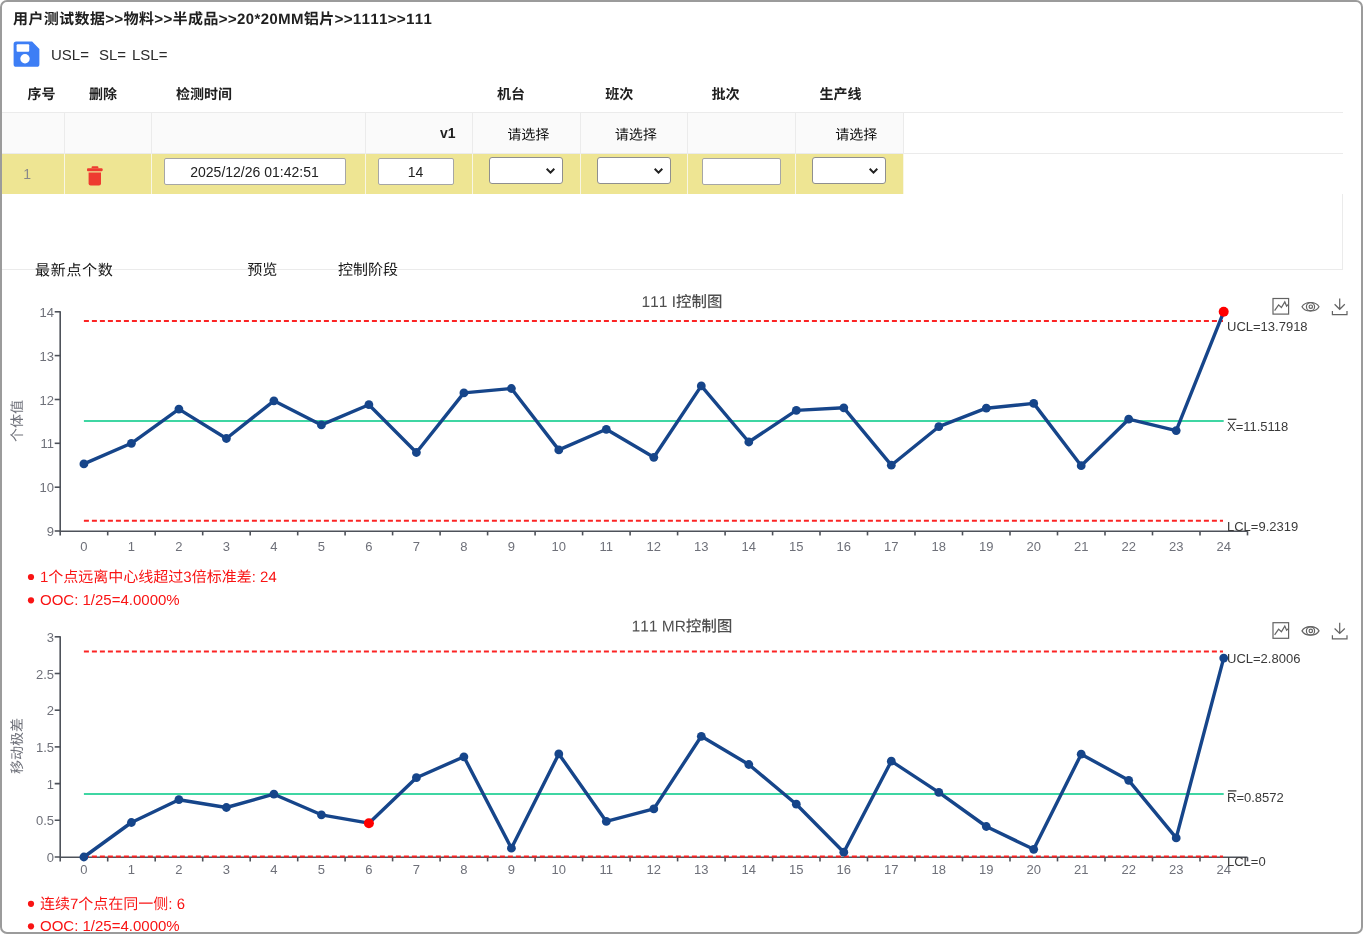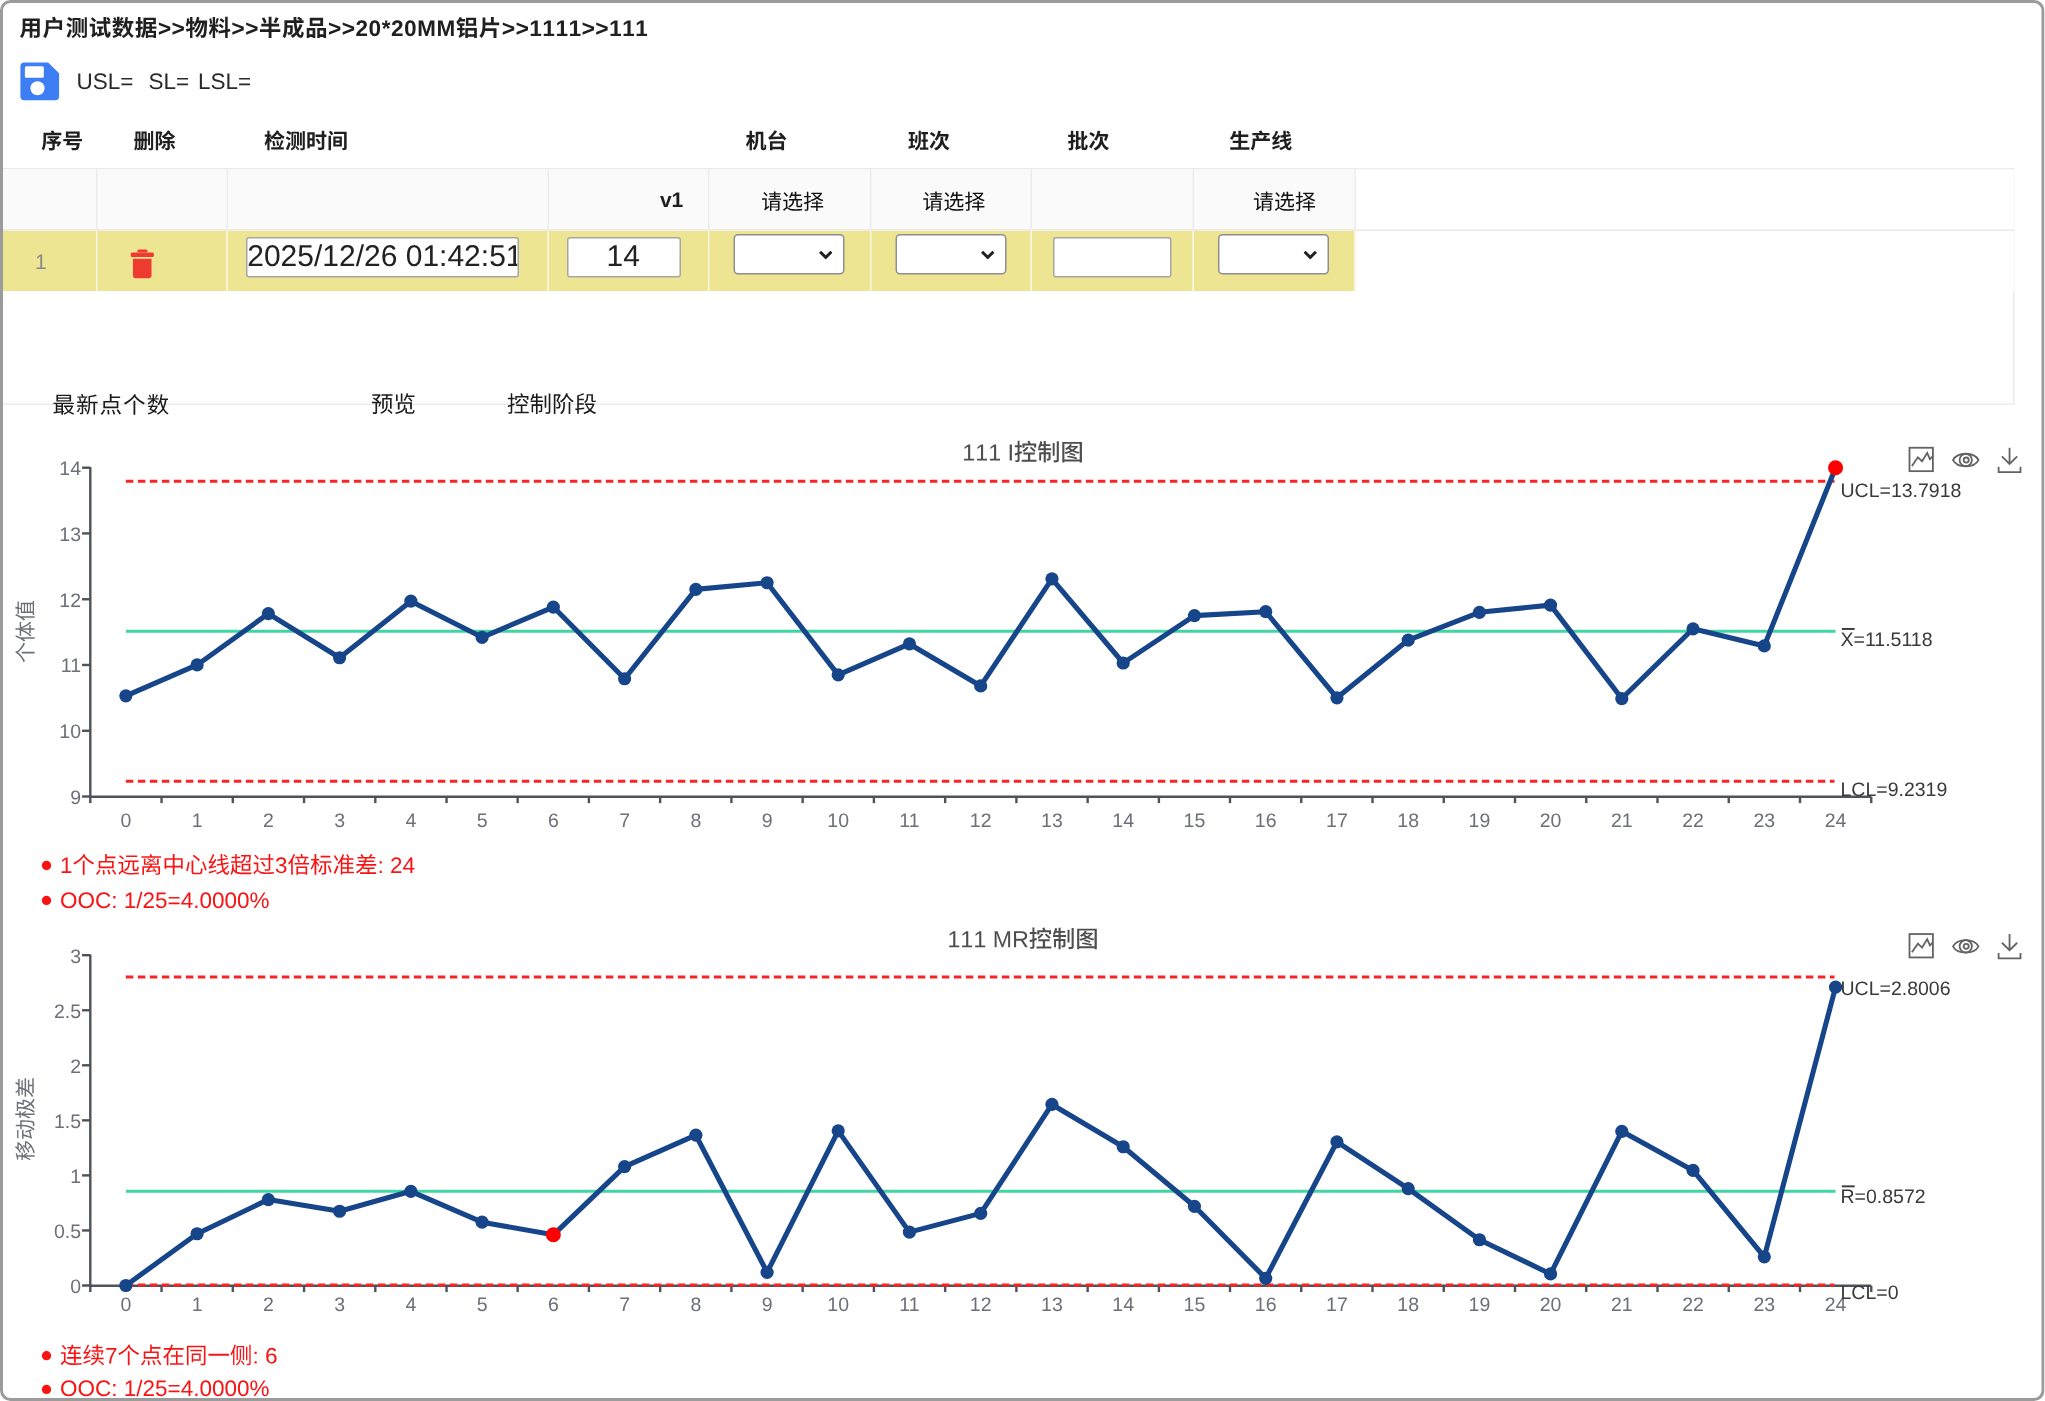--- a/index.html
+++ b/index.html
@@ -6,21 +6,21 @@
 html,body { width:1363px; height:934px; background:#fff; font-family:"Liberation Sans", sans-serif; overflow:hidden; }
 .page { position:relative; width:1363px; height:934px; background:#fff; border:2px solid #9b9b9b; border-radius:7px; overflow:hidden; }
 .saverow { position:absolute; left:0; top:41px; height:28px; }
 .usl { position:absolute; top:5px; font-size:15px; color:#2a2a2a; }
 .tablewrap { position:absolute; left:0; top:72px; width:1343px; height:158px; border:1px solid #ebebeb;margin-top:40px; }
 table.grid { border-collapse:collapse; table-layout:fixed; width:1342px; }
 table.grid th { background:#fafafa; font-size:14px; font-weight:bold; color:#1f1f1f; text-align:left; padding:0 16px; height:40px; border-bottom:1px solid #ebebeb; border-right:1px solid #ebebeb; }
 table.grid th.noline { border-right:none; background:#fff; }
 table.grid td { background:#eee593; height:41px; border-right:1px solid #f8f6e4; font-size:15px; }
 table.grid td.white { background:#fff; border-right:none; }
-input.cell { position:relative; top:-2px; height:27px; border:1px solid #a6a6a6; border-radius:2px; background:#fff; font-family:"Liberation Sans", sans-serif; font-size:20px; color:#222; text-align:center; }
+input.cell { position:relative; top:-2px; height:27px; border:1px solid #a6a6a6; border-radius:2px; background:#fff; font-family:"Liberation Sans", sans-serif; font-size:14px; color:#222; text-align:center; }
 .sel { display:inline-flex; align-items:center; position:relative; top:-2px; width:74px; height:27px; border:1px solid #8f8f8f; border-radius:3px; background:#fff; font-size:14px; color:#111; padding-left:9px; position:relative; }
 .sel svg { position:absolute; right:7px; top:10px; }
 .controls { position:absolute; left:0; top:248px; width:100%; height:48px; }
 .numinput { position:absolute; left:125px; top:4px; width:66px; height:37px; border:1px solid #d6d6d6; border-radius:3px; font-family:"Liberation Sans", sans-serif; font-size:15px; color:#222; padding-left:12px; }
 .cb { position:absolute; width:19.5px; height:19.5px; border-radius:4px; top:11px; }
 .cb.on { background:#3d7ef5; }
 .cb.off { background:#fff; border:2px solid #5f5f5f; }
 svg.overlay { position:absolute; left:0; top:0; width:1363px; height:934px; }
 .inner { position:absolute; left:-2px; top:-2px; width:1363px; height:934px; }
 </style>

